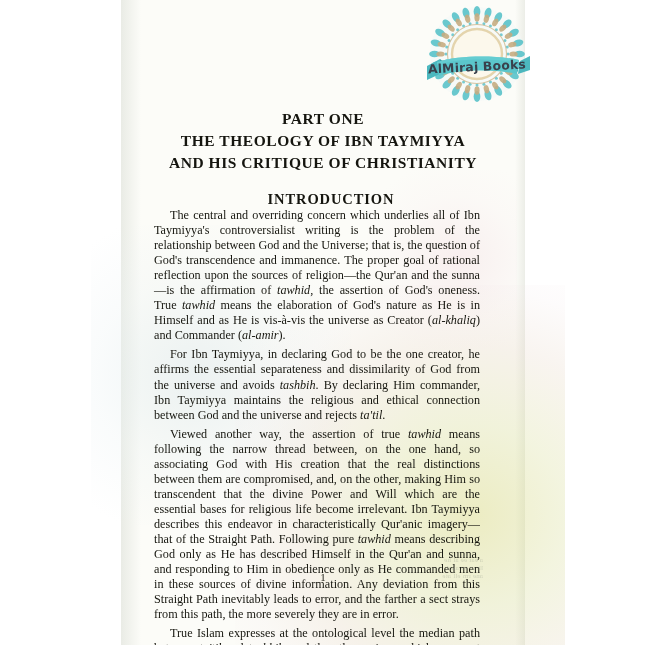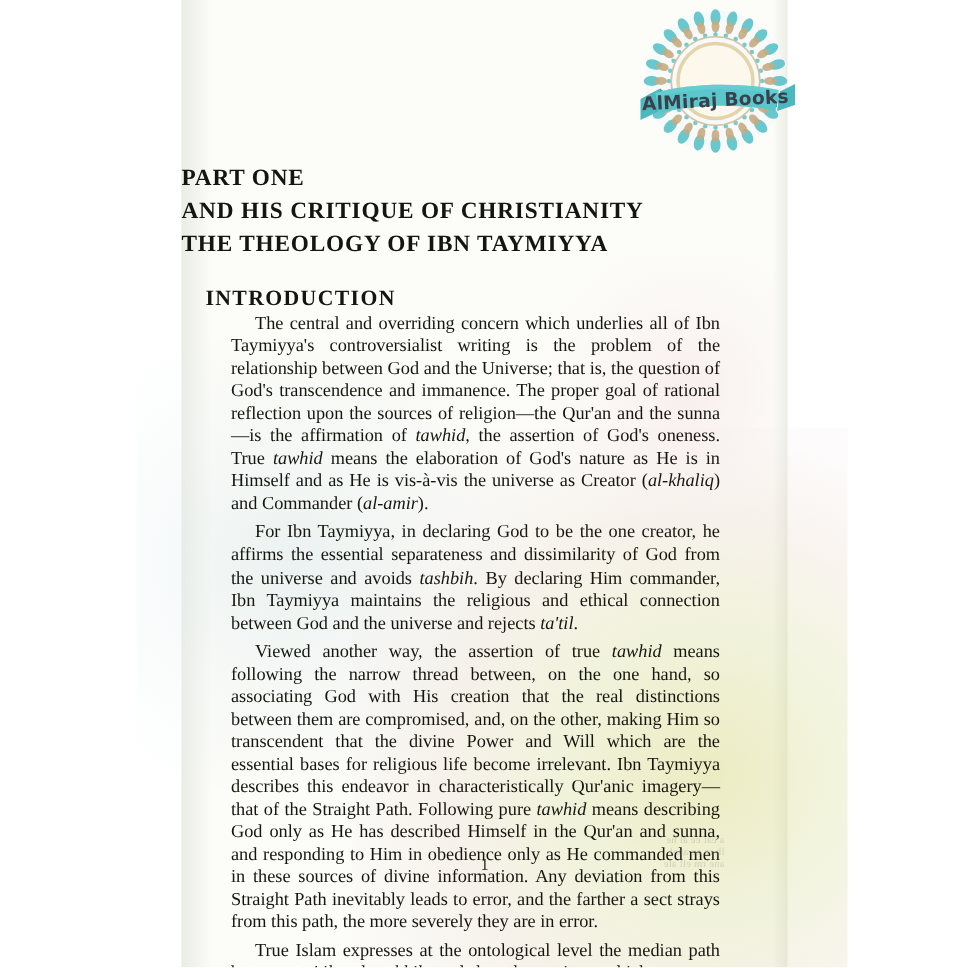--- a/index.html
+++ b/index.html
@@ -109,21 +109,21 @@
     pointer-events: none;
     user-select: none;
   }
 
   
   .page-headings {
     position: absolute;
     left: 0;
     top: 108px;
     width: 404px;
-    text-align: left;
+    text-align: center;
   }
   .heading-line {
     font-family: "Liberation Serif", serif;
     font-weight: bold;
     color: #15150f;
     letter-spacing: .55px;
   }
   .heading-part    { font-size: 15.5px; line-height: 22px; }
   .heading-title-1 { font-size: 15.5px; line-height: 22px; }
   .heading-title-2 { font-size: 15.5px; line-height: 22px; }
@@ -199,22 +199,22 @@
   <div id="book-page">
 
     <div class="page-gutter-shade"></div>
     <div class="page-right-edge"></div>
     <div class="page-tint-cool"></div>
     <div class="page-tint-warm"></div>
     <div class="page-tint-pink"></div>
 
     <div class="page-headings">
       <div class="heading-line heading-part">PART ONE</div>
+      <div class="heading-line heading-title-1">THE THEOLOGY OF IBN TAYMIYYA</div>
       <div class="heading-line heading-title-2">AND HIS CRITIQUE OF CHRISTIANITY</div>
-      <div class="heading-line heading-title-1">THE THEOLOGY OF IBN TAYMIYYA</div>
       <div class="heading-line heading-section">INTRODUCTION</div>
     </div>
 
     <div id="page-body">
         <p>The central and overriding concern which underlies all of Ibn Taymiyya's controversialist writing is the problem of the relationship between God and the Universe; that is, the question of God's transcendence and immanence. The proper goal of rational reflection upon the sources of religion—the Qur'an and the sunna—is the affirmation of <em>tawhid</em>, the assertion of God's oneness. True <em>tawhid</em> means the elaboration of God's nature as He is in Himself and as He is vis-à-vis the universe as Creator (<em>al-khaliq</em>) and Commander (<em>al-amir</em>).</p>
         <p>For Ibn Taymiyya, in declaring God to be the one creator, he affirms the essential separateness and dissimilarity of God from the universe and avoids <em>tashbih</em>. By declaring Him commander, Ibn Taymiyya maintains the religious and ethical connection between God and the universe and rejects <em>ta'til</em>.</p>
         <p>Viewed another way, the assertion of true <em>tawhid</em> means following the narrow thread between, on the one hand, so associating God with His creation that the real distinctions between them are compromised, and, on the other, making Him so transcendent that the divine Power and Will which are the essential bases for religious life become irrelevant. Ibn Taymiyya describes this endeavor in characteristically Qur'anic imagery—that of the Straight Path. Following pure <em>tawhid</em> means describing God only as He has described Himself in the Qur'an and sunna, and responding to Him in obedience only as He commanded men in these sources of divine information. Any deviation from this Straight Path inevitably leads to error, and the farther a sect strays from this path, the more severely they are in error.</p>
         <p>True Islam expresses at the ontological level the median path between <em>ta'til</em> and <em>tashbih</em>, and thus those views which are most strongly opposed by Ibn Taymiyya in his controversialist writings</p>
       </div>
 

